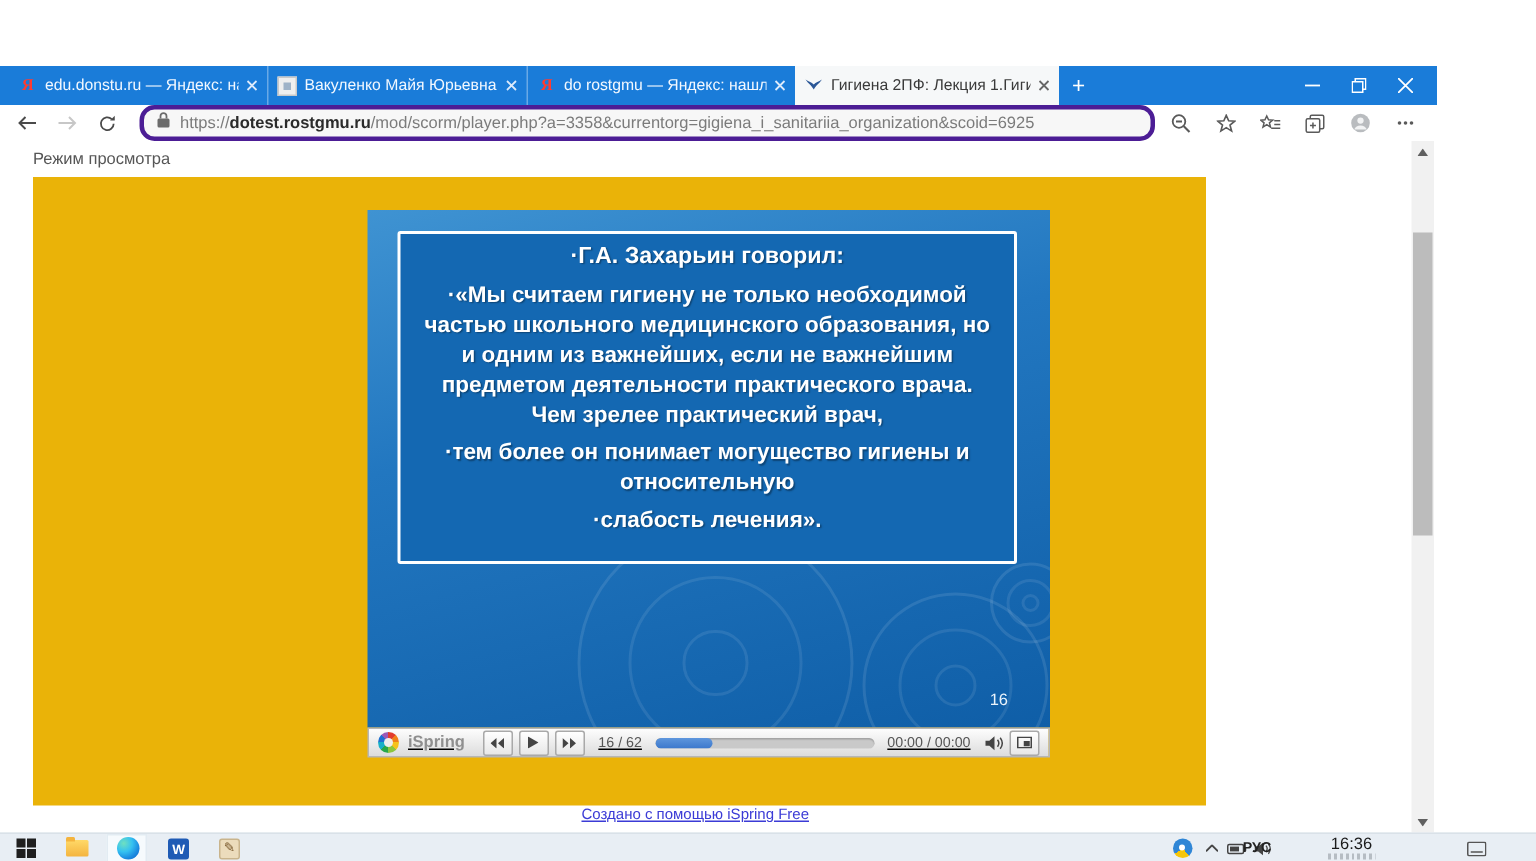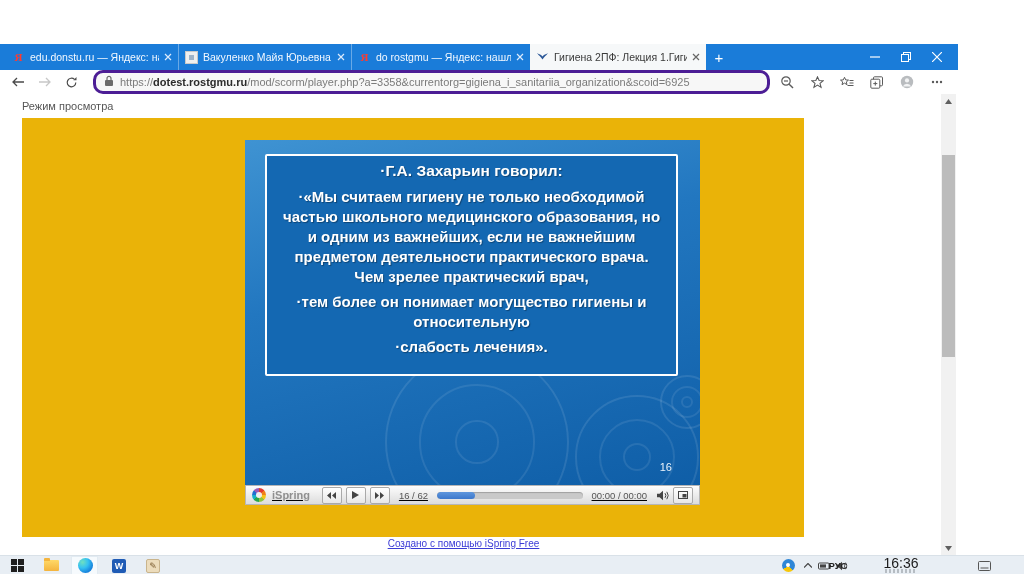--- a/index.html
+++ b/index.html
@@ -77,21 +77,21 @@
   .folder::before{content:"";position:absolute;left:0;top:-2px;width:6px;height:3px;background:#f4b43e;border-radius:1px 1px 0 0;}
   .edgelogo{width:15px;height:15px;border-radius:50%;background:radial-gradient(circle at 30% 28%,#6fe0c0 0%,#35c1f1 38%,#1b8ae0 68%,#0b62c4 100%);}
   .wordlogo{width:14px;height:14px;background:#1f5bb5;border-radius:2px;color:#fff;font-size:9px;font-weight:bold;
             display:flex;align-items:center;justify-content:center;}
   .editorlogo{width:14px;height:14px;background:#ecdcbc;border:1px solid #c9b48c;border-radius:2px;color:#7a5a2e;font-size:9px;
               display:flex;align-items:center;justify-content:center;box-sizing:border-box;}
   .badge{width:13px;height:13px;border-radius:50%;background:conic-gradient(from 140deg,#f6c60a 0 95deg,#2f86d6 0 360deg);position:relative;}
   .badge::after{content:"";position:absolute;left:4px;top:4px;width:4px;height:4px;background:#fff;border-radius:50%;}
   .lang{font-size:9.5px;color:#222;}
   .clock{flex-direction:column;line-height:9px;}
-  .clock .t{font-size:14px;color:#1b1b1b;}
+  .clock .t{font-size:11px;color:#1b1b1b;}
   .datesmudge{width:32px;height:4px;margin-top:1px;opacity:.55;
               background:repeating-linear-gradient(90deg,#8d949b 0 2px,transparent 2px 4px);}
 </style>
 </head>
 <body>
 
 <div class="screen">
 
   <div class="win">
 

